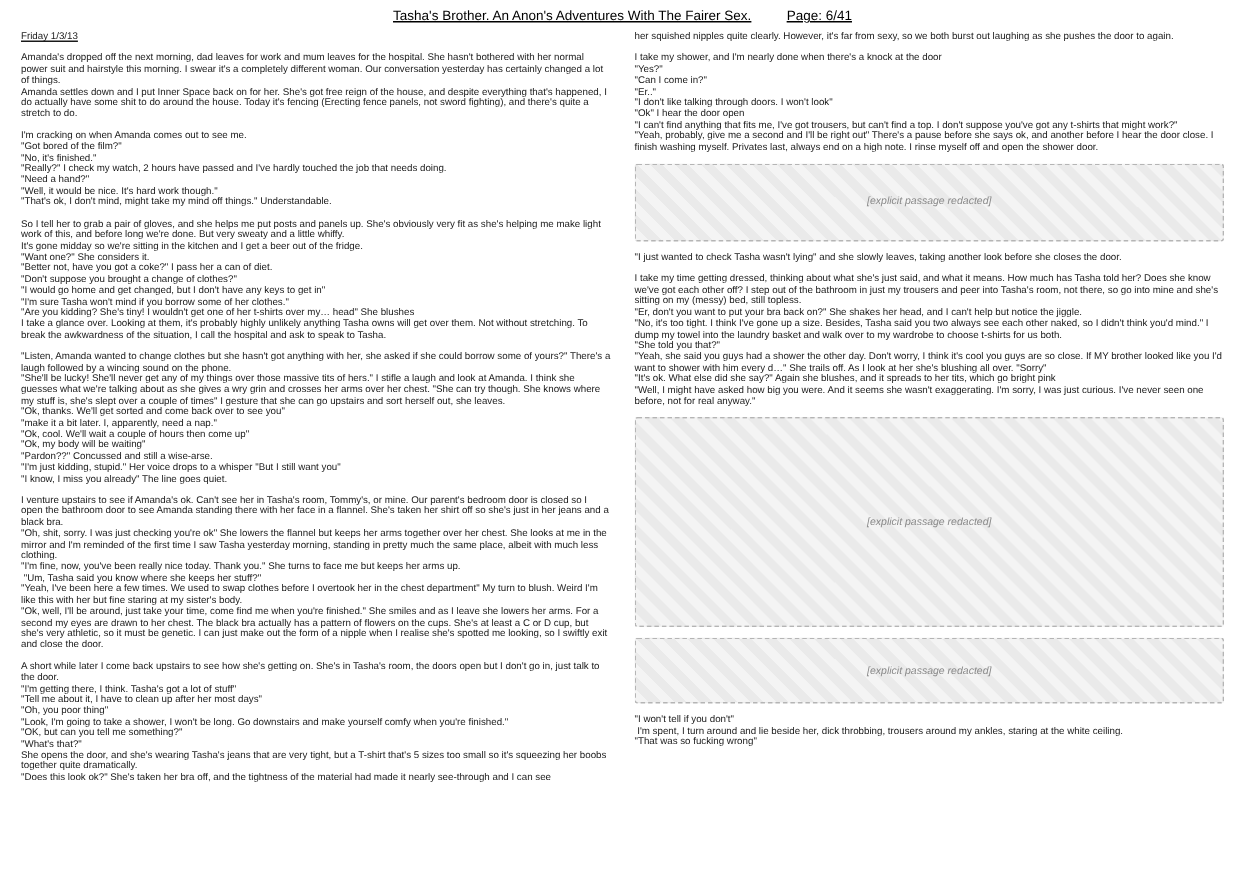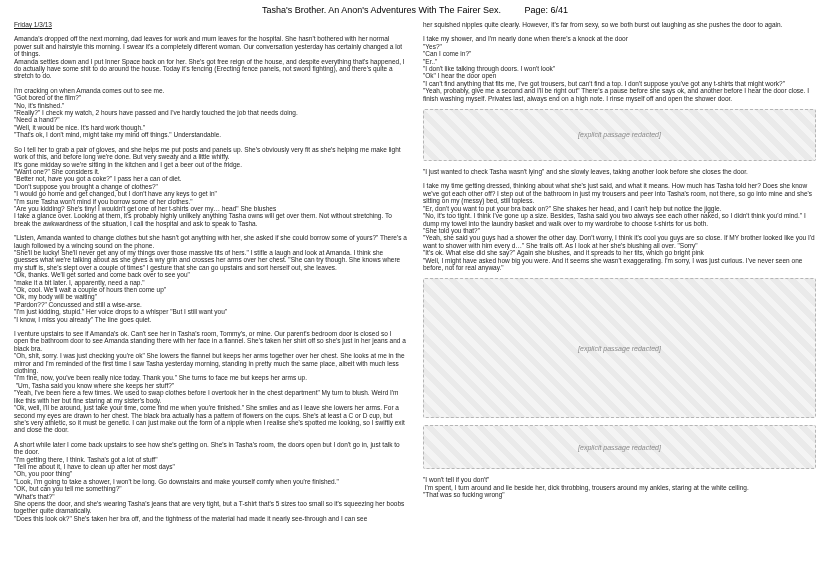--- a/index.html
+++ b/index.html
@@ -2,22 +2,22 @@
 <html><head>
 <meta charset="utf-8">
 <style>
   html,body{margin:0;padding:0;}
   body{
     width:830px;height:587px;overflow:hidden;
     background:#ffffff;color:#111;
     font-family:"Liberation Sans", sans-serif;
   }
   .page-title{text-align:center;font-size:9px;line-height:11px;padding-top:5px;color:#000;}
-  .title-main{}
-  .title-page{margin-left:21px;}
+  .title-main{text-decoration:underline;}
+  .title-page{margin-left:21px;text-decoration:underline;}
   .columns{display:flex;gap:16px;padding:5px 14px 0 14px;align-items:flex-start;}
   .column{flex:1;min-width:0;font-size:6.5px;line-height:7.4px;color:#1a1a1a;}
   .heading{text-decoration:underline;margin:0 0 7px 0;}
   .para{margin:0 0 7px 0;}
   .line{white-space:pre-wrap;word-wrap:break-word;}
   .redacted{
     margin:0 0 7px 0;
     border:1px dashed #b5b5b5;border-radius:2px;
     background:repeating-linear-gradient(45deg,#f4f4f4,#f4f4f4 6px,#eaeaea 6px,#eaeaea 12px);
     color:#8a8a8a;font-style:italic;font-size:7px;

